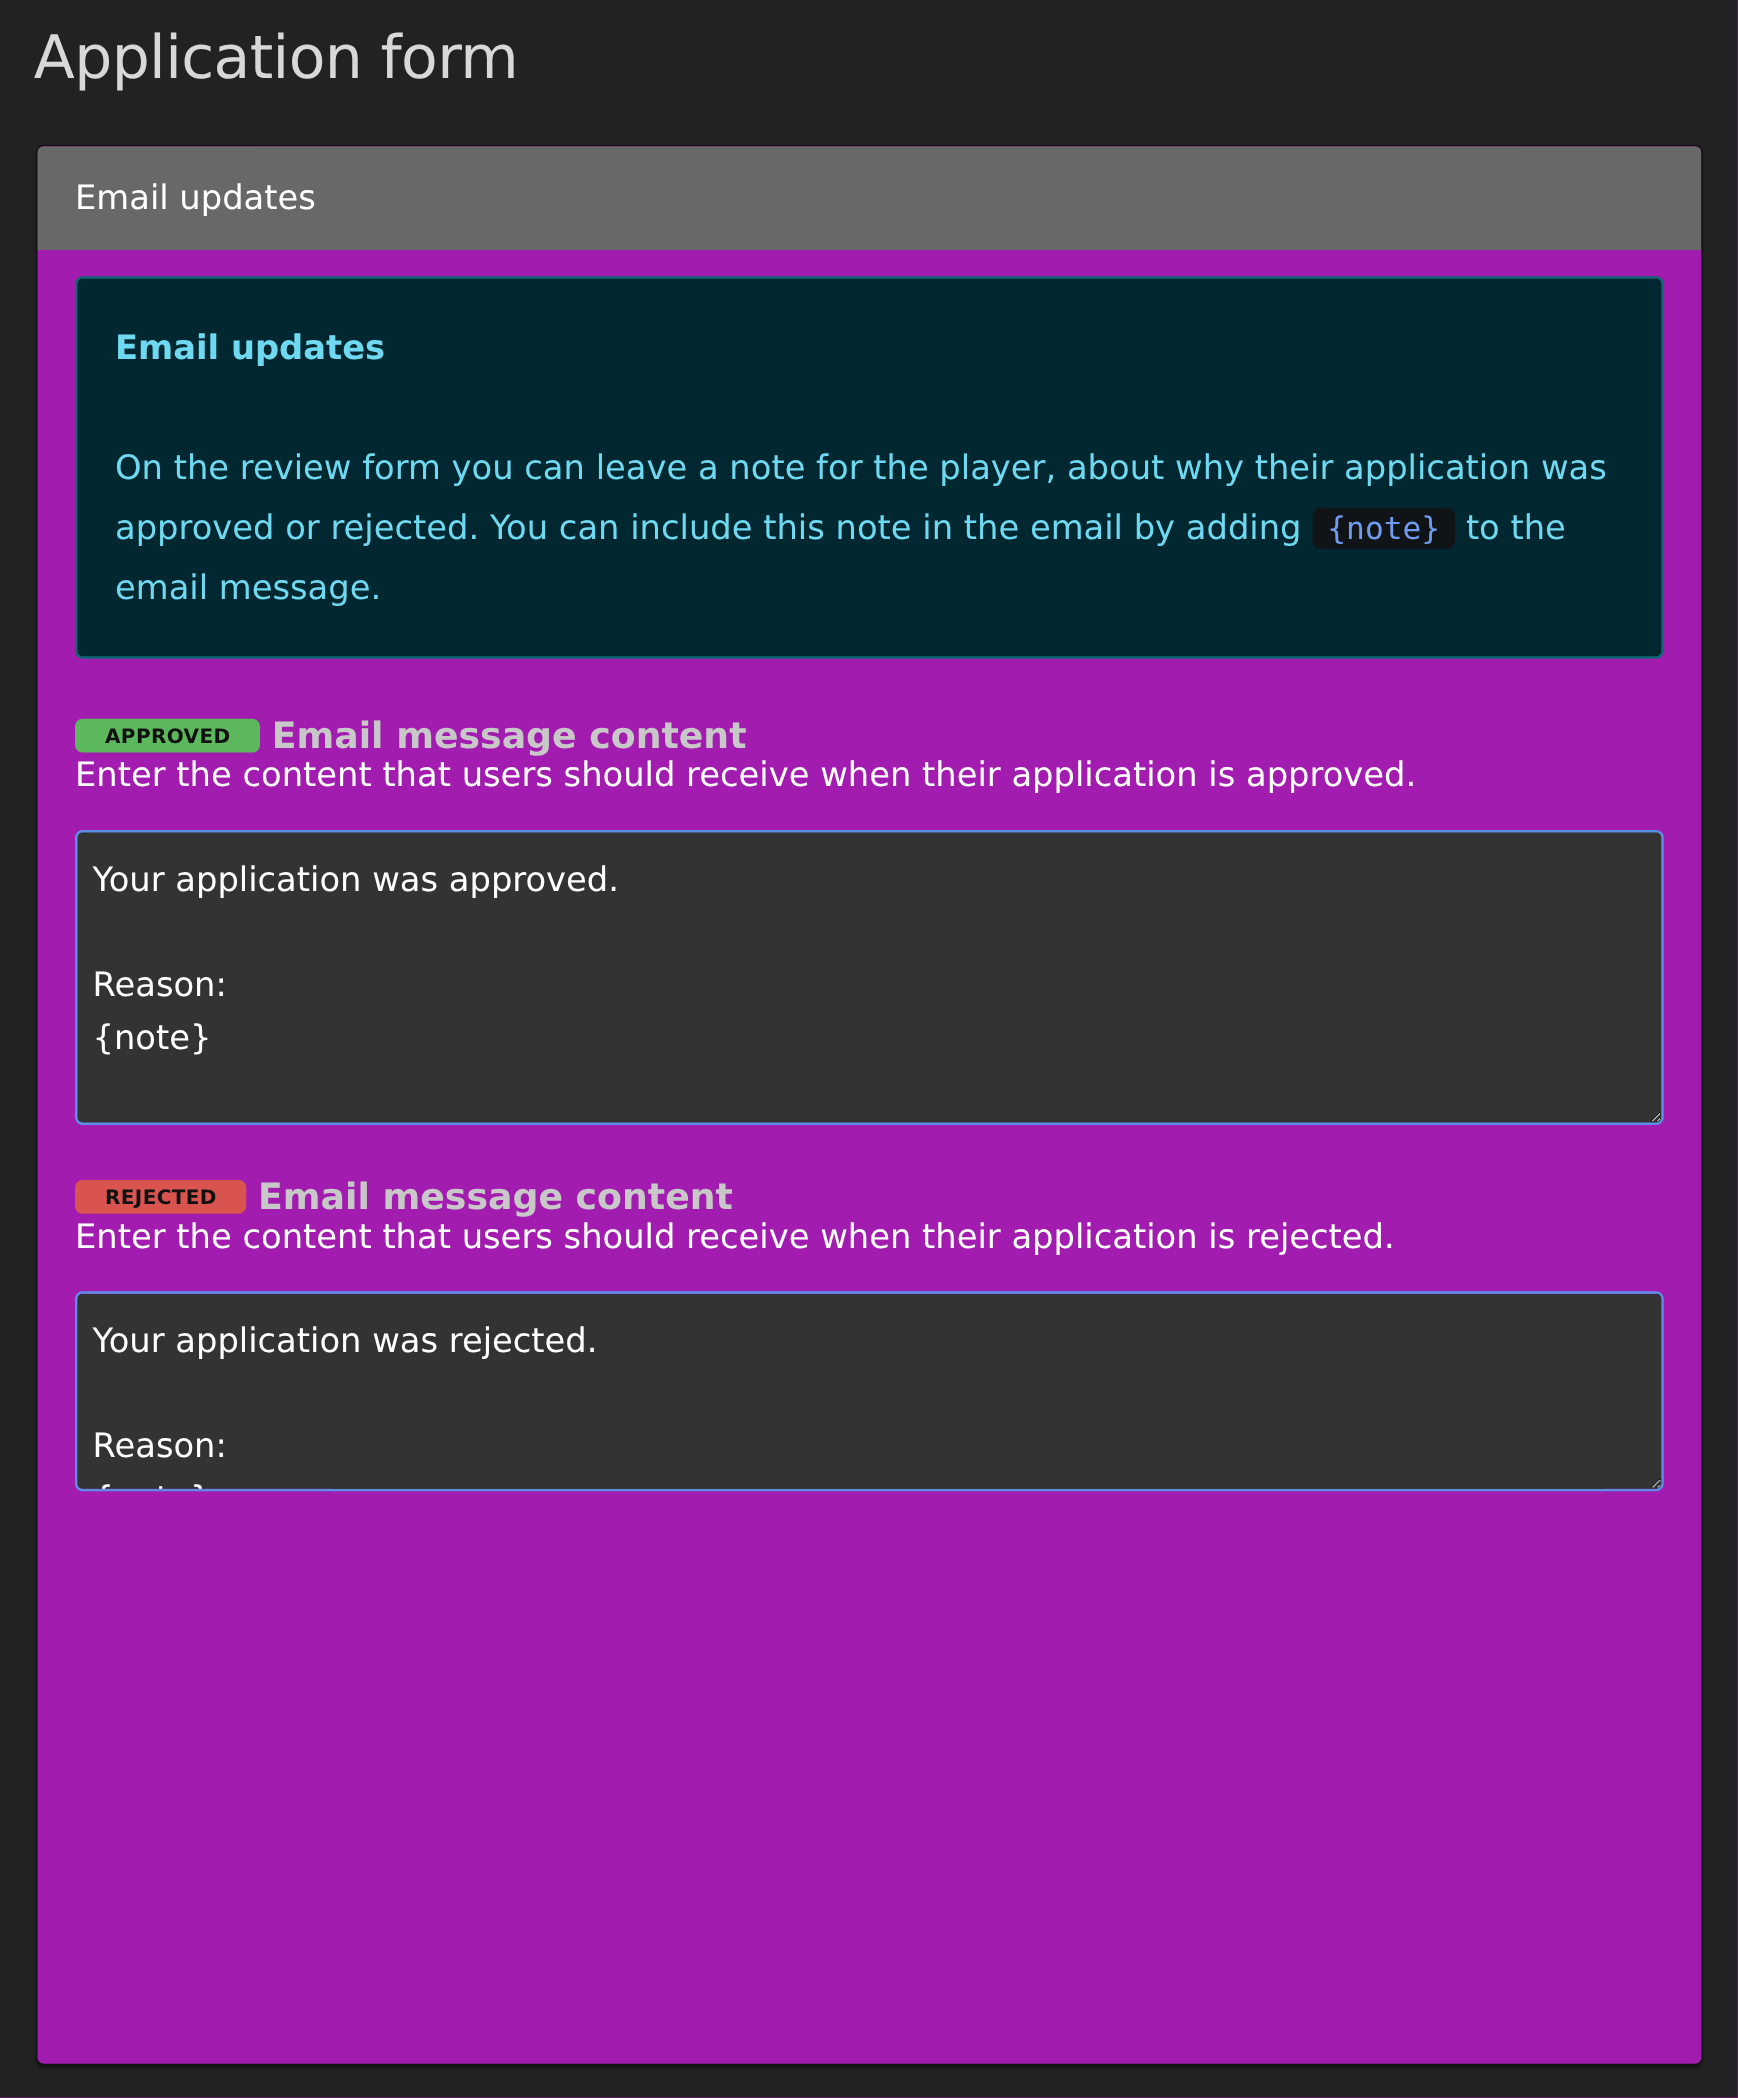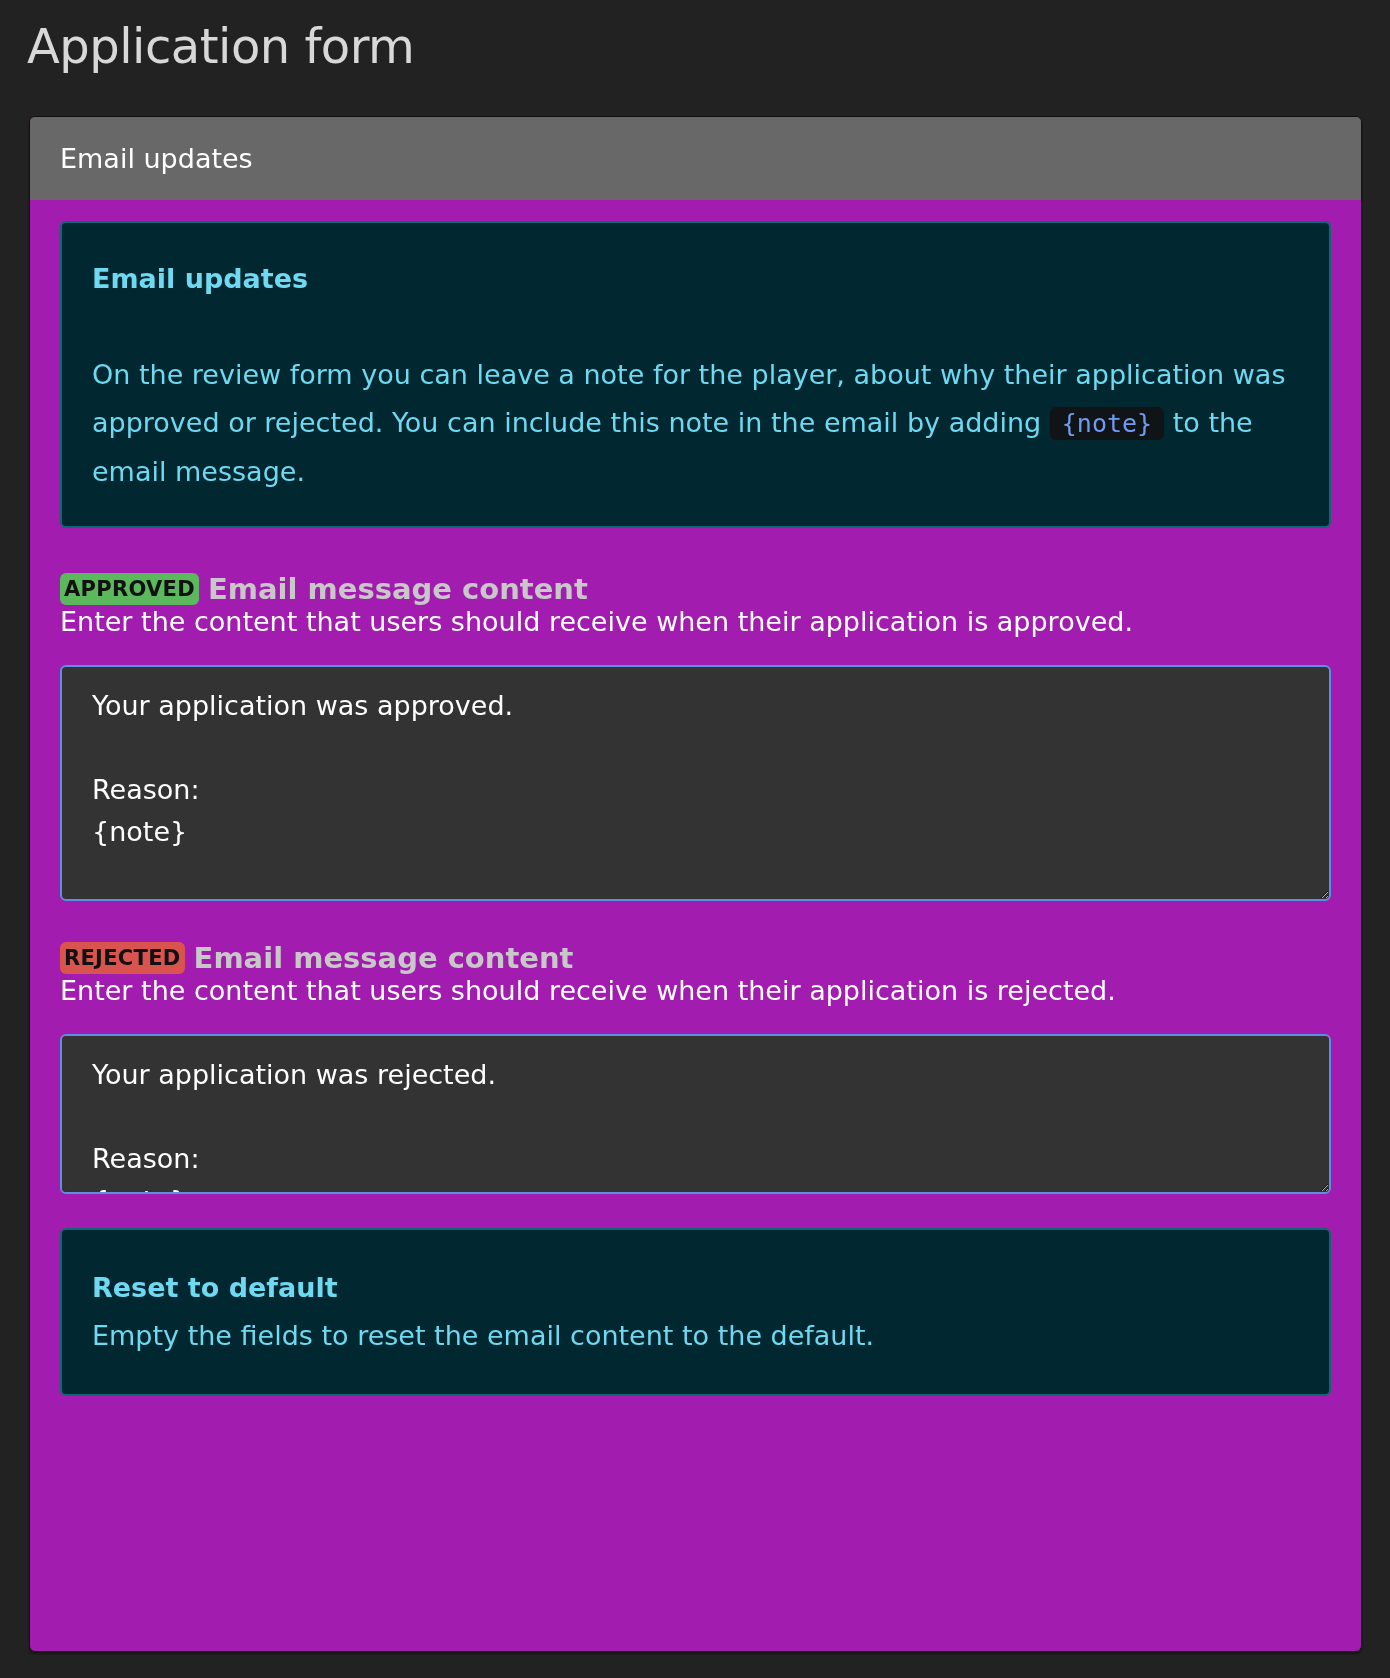--- a/index.html
+++ b/index.html
@@ -29,32 +29,32 @@
   .info-title { font-weight: 700; display: block; }
   .info-para { display: block; }
   .gap { display: block; height: 48px; }
   .code-chip {
     font-family: "DejaVu Sans Mono", "Liberation Mono", monospace;
     background: #111417; color: #6f9cf0; border-radius: 6px;
     padding: 2px 12px; font-size: 25px;
   }
   .section-head { margin-top: 44px; display: flex; align-items: center; }
   .badge {
-    display: inline-block; font-size: 21px; font-weight: 700; color: #111;
-    padding: 4px 4px; border-radius: 6px; letter-spacing: 0.3px;
+    display: inline-block; font-size: 16px; font-weight: 700; color: #111;
+    padding: 4px 24px; border-radius: 6px; letter-spacing: 0.3px;
   }
   .badge.approved { background: #5cb85c; }
   .badge.rejected { background: #d9534f; }
   .section-title { font-size: 29px; font-weight: 700; color: #c8c8c8; margin-left: 9px; }
   .section-desc { font-size: 27px; color: #ffffff; }
   .textarea {
     margin-top: 28px; width: 100%; box-sizing: border-box;
     background: #333333; border: 2px solid #5b8ee6; border-radius: 6px;
     color: #ffffff; font-family: "DejaVu Sans", "Liberation Sans", sans-serif;
-    font-size: 27px; line-height: 42px; padding: 18px 30px;
+    font-size: 27px; line-height: 42px; padding: 18px 12px;
     resize: vertical; outline: none; display: block; white-space: pre-wrap;
   }
   .reset-box { margin-top: 34px; padding: 34px 30px 34px 30px; }
 </style>
 </head>
 <body>
 
 <h1 class="page-title">Application form</h1>
 
 <div class="panel">
@@ -80,19 +80,15 @@
     <div class="section-head" style="margin-top:40px">
       <span class="badge rejected">REJECTED</span>
       <span class="section-title">Email message content</span>
     </div>
     <div class="section-desc">Enter the content that users should receive when their application is rejected.</div>
     <textarea class="textarea" style="height: 160px;">Your application was rejected.
 
 Reason:
 {note}</textarea>
 
-    <div class="info-box reset-box">
-      <span class="info-title">Reset to default</span>
-      <span class="info-para">Empty the fields to reset the email content to the default.</span>
-    </div>
 
   </div>
 </div>
 
 </body></html>

